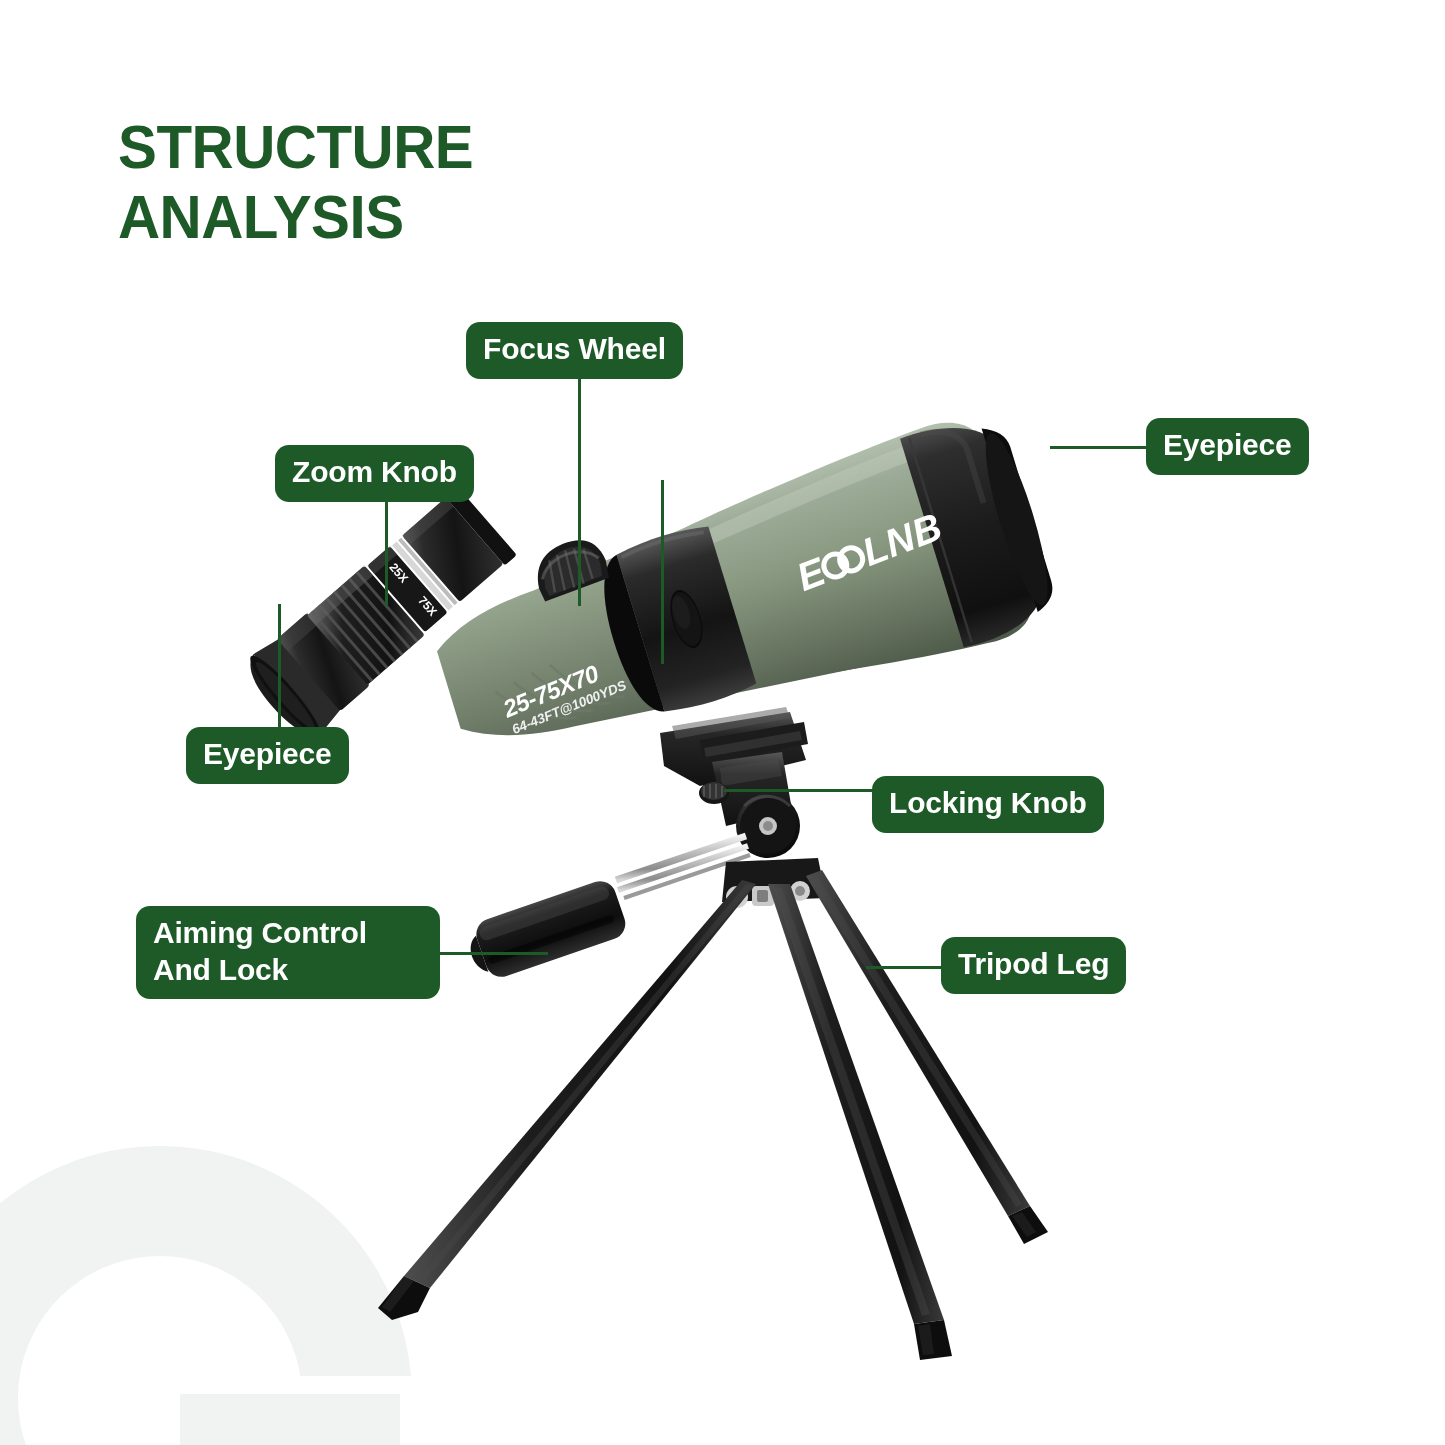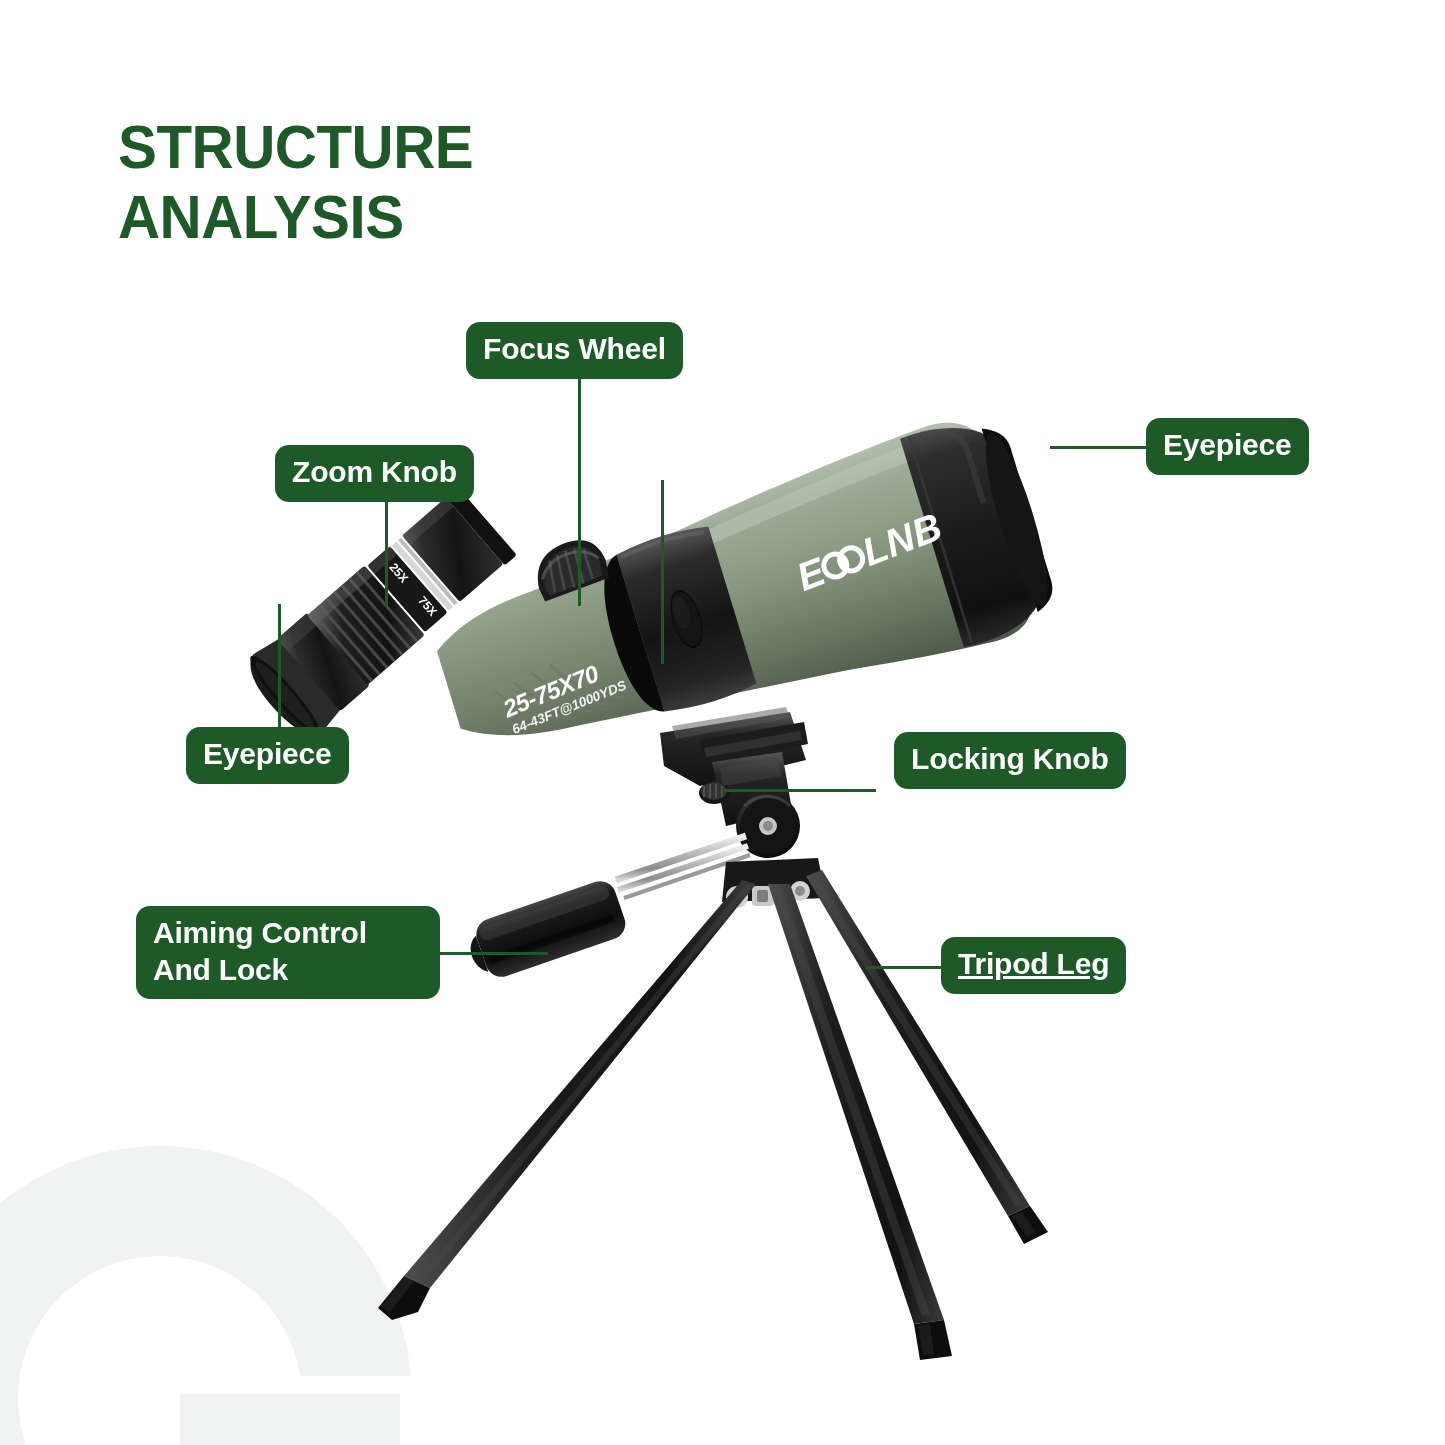--- a/index.html
+++ b/index.html
@@ -332,20 +332,20 @@
 
   <div class="label" style="left:466px;top:322px;">Focus Wheel</div>
 
 
   <div class="label" style="left:275px;top:445px;">Zoom Knob</div>
 
   <div class="label" style="left:1146px;top:418px;">Eyepiece</div>
 
   <div class="label" style="left:186px;top:727px;">Eyepiece</div>
 
-  <div class="label" style="left:872px;top:732px;margin-left:22px;">Locking Knob</div>
+  <div class="label" style="left:872px;top:776px;">Locking Knob</div>
 
   <div class="label" style="left:136px;top:906px;width:304px;">Aiming Control
 And Lock</div>
 
-  <div class="label" style="left:941px;top:937px;text-decoration:underline;">Tripod Leg</div>
+  <div class="label" style="left:941px;top:937px;">Tripod Leg</div>
 
 </div>
 
 </body></html>

